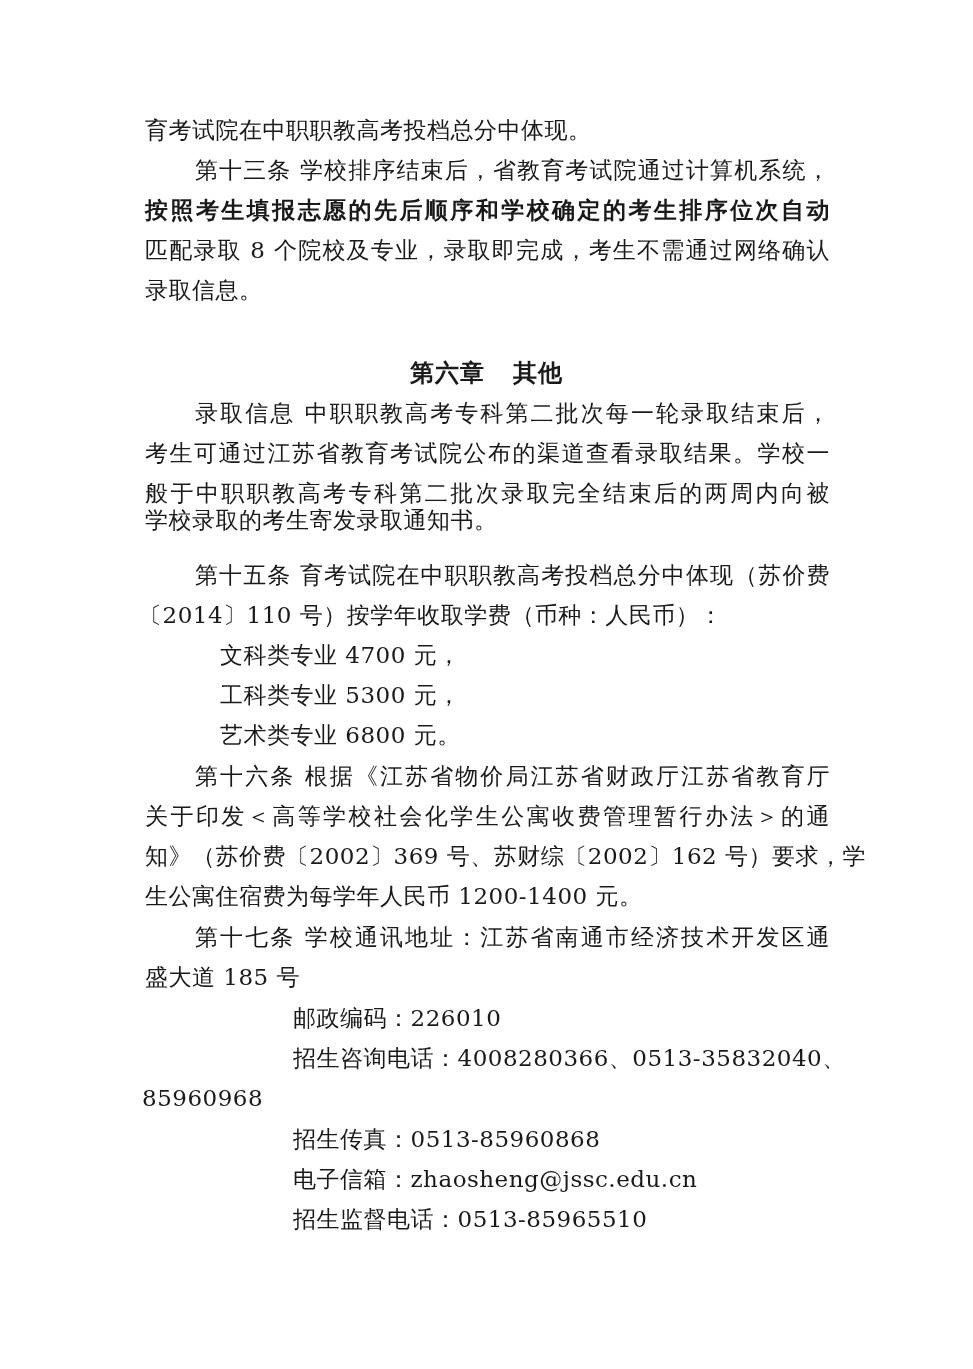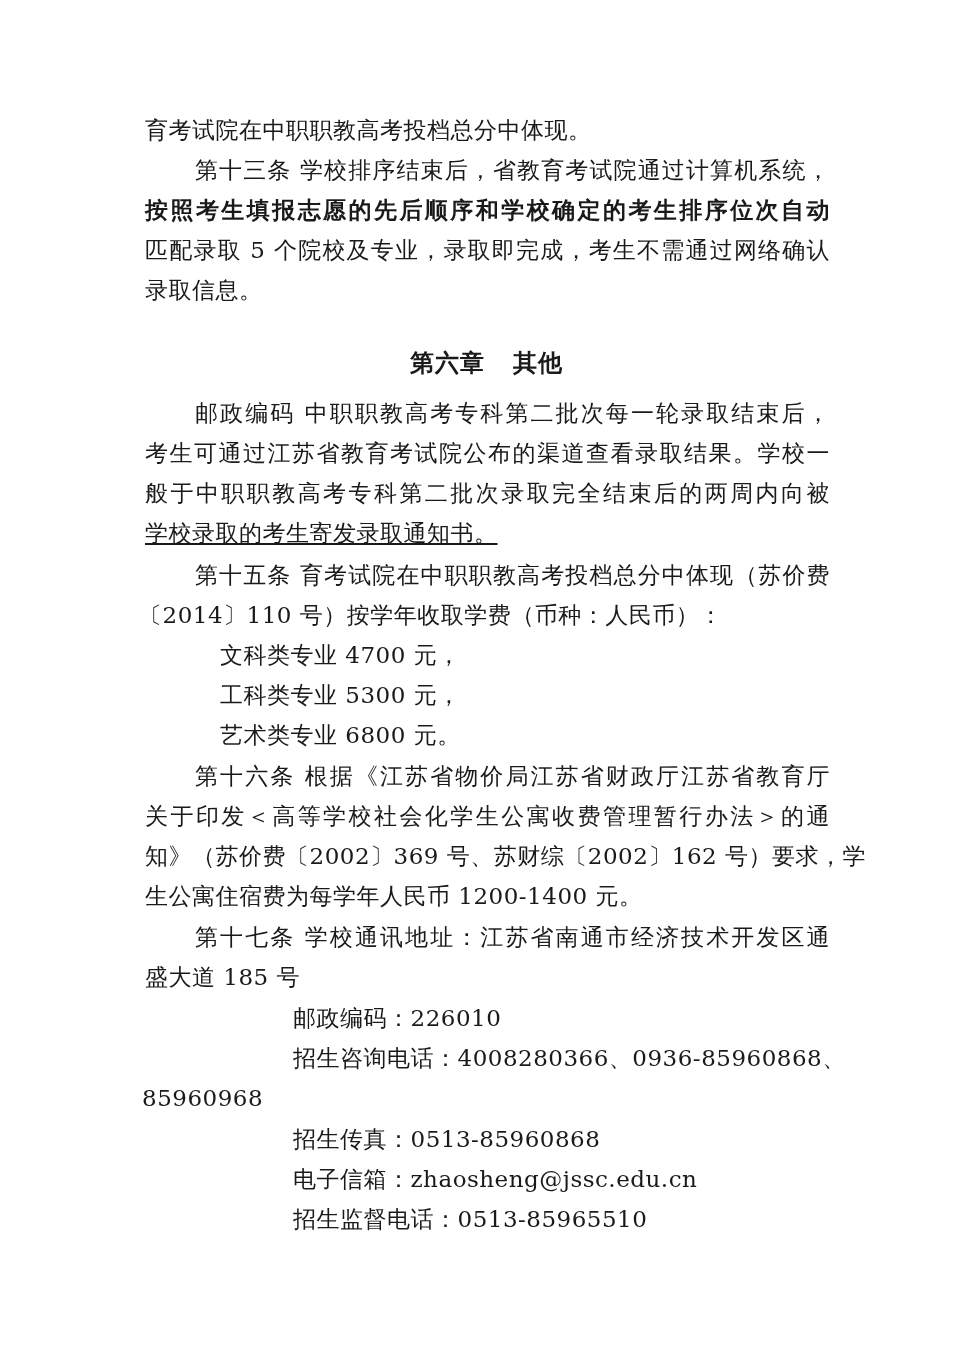--- a/index.html
+++ b/index.html
@@ -54,45 +54,45 @@
   </style>
 </head>
 <body>
 
 <div class="page">
 
   <div class="line justify" style="top:0px; text-align-last:left;">育考试院在中职职教高考投档总分中体现。</div>
 
   <div class="line indent1 justify" style="top:40px;">第十三条 学校排序结束后，省教育考试院通过计算机系统，</div>
   <div class="line justify" style="top:80px;font-weight:bold;">按照考生填报志愿的先后顺序和学校确定的考生排序位次自动</div>
-  <div class="line justify" style="top:120px;">匹配录取 5 个院校及专业，录取即完成，考生不需通过网络确认</div>
+  <div class="line justify" style="top:120px;">匹配录取 8 个院校及专业，录取即完成，考生不需通过网络确认</div>
   <div class="line" style="top:160px;">录取信息。</div>
 
-  <div class="heading" style="top:233px; left:-145px; width:973px;">
+  <div class="heading" style="top:243px; left:-145px; width:973px;">
     <span>第六章</span><span class="gap"></span><span>其他</span>
   </div>
 
-  <div class="line indent1 justify" style="top:283px;">邮政编码 中职职教高考专科第二批次每一轮录取结束后，</div>
+  <div class="line indent1 justify" style="top:283px;">录取信息 中职职教高考专科第二批次每一轮录取结束后，</div>
   <div class="line justify" style="top:323px;">考生可通过江苏省教育考试院公布的渠道查看录取结果。学校一</div>
   <div class="line justify" style="top:363px;">般于中职职教高考专科第二批次录取完全结束后的两周内向被</div>
-  <div class="line" style="top:403px;text-decoration:underline;">学校录取的考生寄发录取通知书。</div>
+  <div class="line" style="top:390px;">学校录取的考生寄发录取通知书。</div>
 
   <div class="line indent1 justify" style="top:445px;">第十五条 育考试院在中职职教高考投档总分中体现（苏价费</div>
   <div class="line" style="top:485px; left:-6px;">〔2014〕110 号）按学年收取学费（币种：人民币）：</div>
   <div class="line indent-fee" style="top:525px;">文科类专业 4700 元，</div>
   <div class="line indent-fee" style="top:565px;">工科类专业 5300 元，</div>
   <div class="line indent-fee" style="top:605px;">艺术类专业 6800 元。</div>
 
   <div class="line indent1 justify" style="top:646px;">第十六条 根据《江苏省物价局江苏省财政厅江苏省教育厅</div>
   <div class="line justify" style="top:686px;">关于印发＜高等学校社会化学生公寓收费管理暂行办法＞的通</div>
   <div class="line justify" style="top:726px;">知》（苏价费〔2002〕369 号、苏财综〔2002〕162 号）要求，学</div>
   <div class="line" style="top:766px;">生公寓住宿费为每学年人民币 1200-1400 元。</div>
 
   <div class="line indent1 justify" style="top:807px;">第十七条 学校通讯地址：江苏省南通市经济技术开发区通</div>
   <div class="line" style="top:847px;">盛大道 185 号</div>
   <div class="line indent-contact" style="top:888px;">邮政编码：226010</div>
-  <div class="line indent-contact" style="top:928px; width:537px; text-align:justify; text-align-last:justify;">招生咨询电话：4008280366、0936-85960868、</div>
+  <div class="line indent-contact" style="top:928px; width:537px; text-align:justify; text-align-last:justify;">招生咨询电话：4008280366、0513-35832040、</div>
   <div class="line" style="top:968px; left:-3px;">85960968</div>
   <div class="line indent-contact" style="top:1009px;">招生传真：0513-85960868</div>
   <div class="line indent-contact" style="top:1049px;">电子信箱：zhaosheng@jssc.edu.cn</div>
   <div class="line indent-contact" style="top:1089px;">招生监督电话：0513-85965510</div>
 
 </div>
 
 </body></html>

